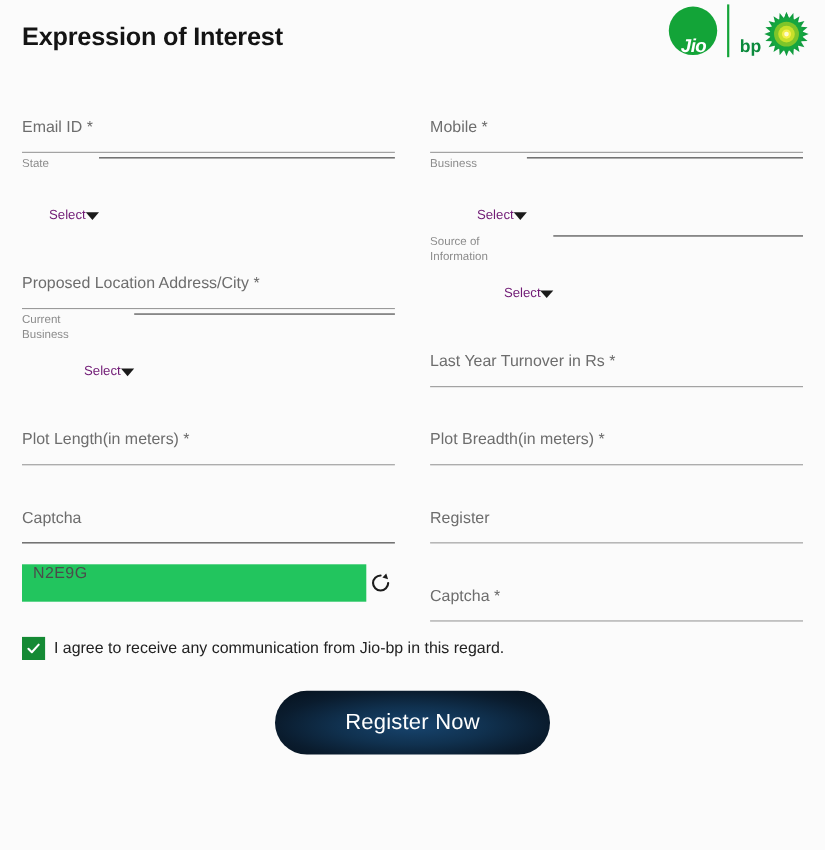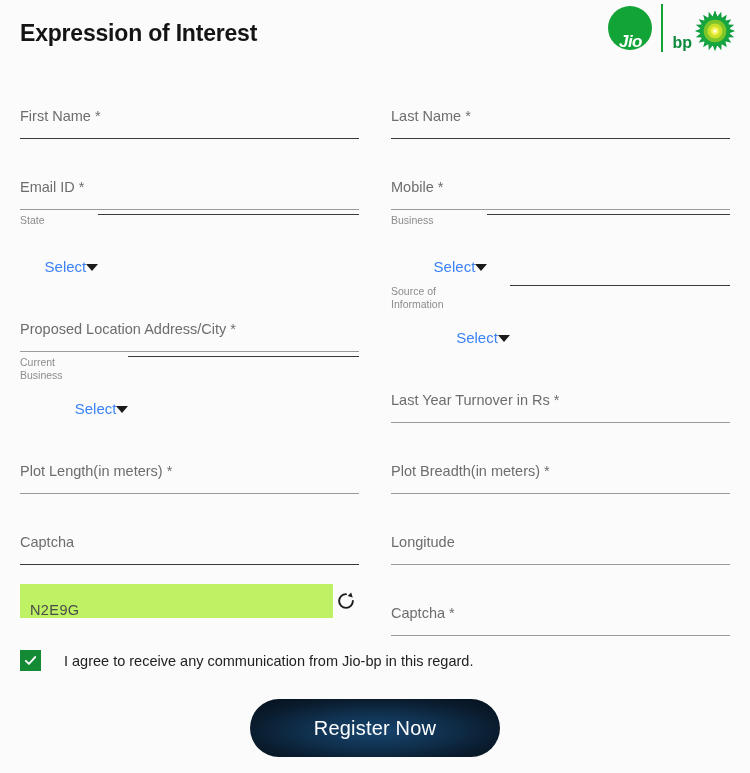--- a/index.html
+++ b/index.html
@@ -131,65 +131,65 @@
     line-height: 13px;
     margin-bottom: 7px;
   }
   .select-value-row {
     display: flex;
     align-items: flex-end;
     justify-content: space-between;
     padding-bottom: 5px;
   }
   .select-value {
-    font-size: 15px;
-    color: #3b82f6;
+    font-size: 12px;
+    color: #701a75;
     line-height: 19px;
   }
   .caret {
     width: 0; height: 0;
     border-left: 6px solid transparent;
     border-right: 6px solid transparent;
     border-top: 7px solid #1a1a1a;
     margin-bottom: 5px;
   }
 
   
   .captcha-cell {
     display: flex;
     align-items: center;
     height: 100%;
     padding-bottom: 8px;
   }
   .captcha-box {
     flex: 1 1 auto;
-    background: #bef264;
+    background: #22c55e;
     height: 34px;
     display: flex;
-    align-items: flex-end;
+    align-items: flex-start;
     padding-left: 10px;
     margin-right: 0;
   }
   .captcha-text {
     font-size: 14.5px;
     color: #4b4b4b;
     letter-spacing: 0.4px;
   }
   .refresh-btn {
     width: 26px; height: 26px;
     display: flex; align-items: center; justify-content: center;
     cursor: pointer;
   }
 
   
   .consent {
     display: flex;
     align-items: center;
     padding: 10px 20px 0 20px;
-    gap: 23px;
+    gap: 8px;
   }
   .checkbox {
     width: 21px; height: 21px;
     background: #148a34;
     display: flex;
     align-items: center;
     justify-content: center;
     flex: 0 0 auto;
     cursor: pointer;
   }
@@ -264,34 +264,20 @@
           <circle r="10" fill="#f5ef4a"></circle>
           <circle r="5" fill="#fdfbd0"></circle>
         </g>
       </svg>
     </div>
   </div>
 </div>
 
 <div class="form">
 
-  <div class="row">
-    <div class="cell">
-      <div class="field">
-        <div class="field-label">First Name *</div>
-        <div class="underline"></div>
-      </div>
-    </div>
-    <div class="cell">
-      <div class="field">
-        <div class="field-label">Last Name *</div>
-        <div class="underline"></div>
-      </div>
-    </div>
-  </div>
 
   <div class="row">
     <div class="cell">
       <div class="field">
         <div class="field-label">Email ID *</div>
         <div class="underline light"></div>
       </div>
     </div>
     <div class="cell">
       <div class="field">
@@ -379,21 +365,21 @@
 
   <div class="row">
     <div class="cell">
       <div class="field">
         <div class="field-label">Captcha</div>
         <div class="underline"></div>
       </div>
     </div>
     <div class="cell">
       <div class="field">
-        <div class="field-label">Longitude</div>
+        <div class="field-label">Register</div>
         <div class="underline light"></div>
       </div>
     </div>
   </div>
 
   <div class="row">
     <div class="cell">
       <div class="captcha-cell">
         <div class="captcha-box">
           <span class="captcha-text">N2E9G</span>

